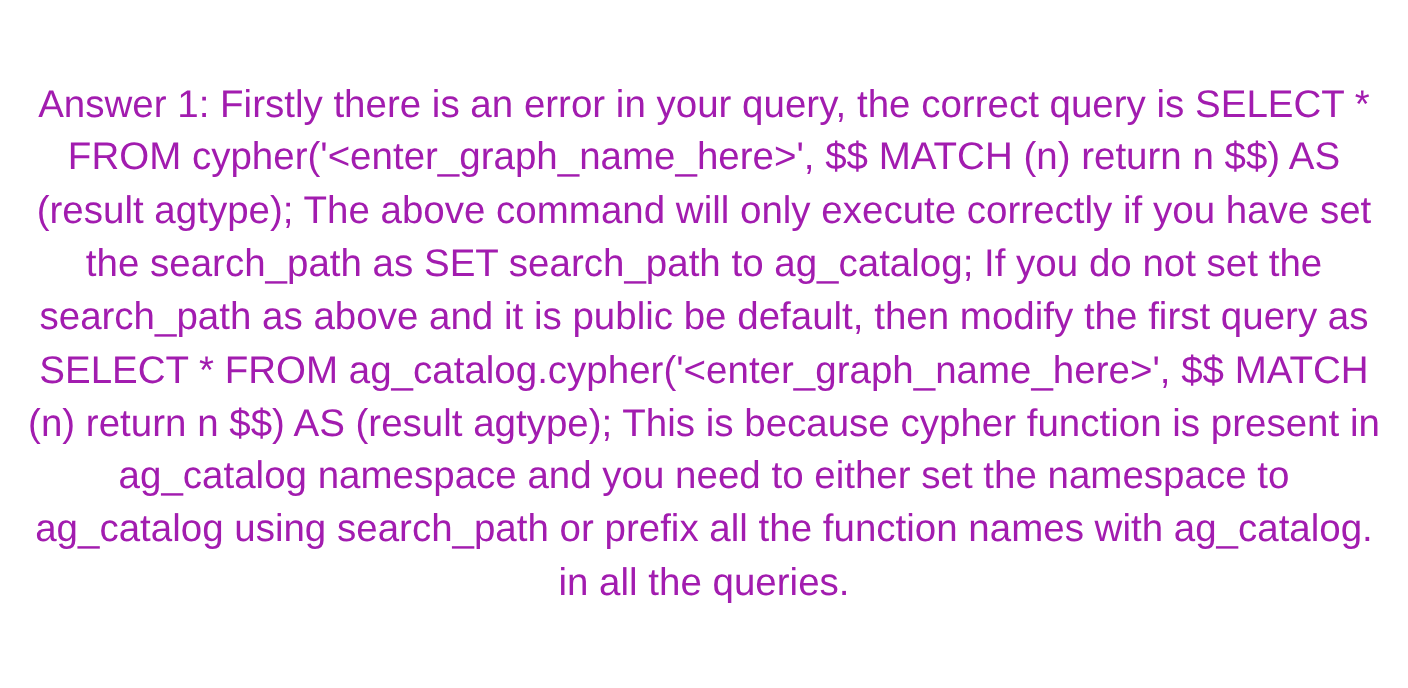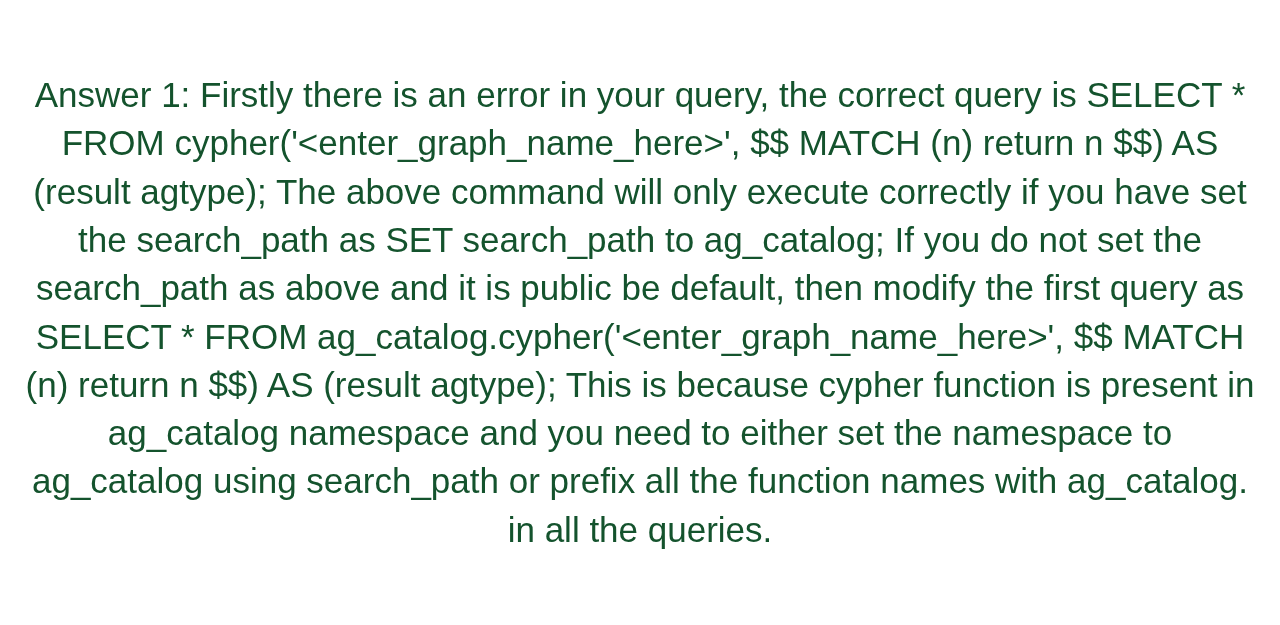--- a/index.html
+++ b/index.html
@@ -15,21 +15,21 @@
       display: flex;
       align-items: center;
       justify-content: center;
     }
     .content {
       width: 100%;
       padding: 0 20px;
       text-align: center;
       font-size: 35px;
       line-height: 1.38;
-      color: #14532d;
+      color: #a21caf;
       font-weight: 400;
     }
   </style>
 </head>
 <body>
 
 <div class="content">
   <span>Answer 1: Firstly there is an error in your query, the correct query is SELECT * FROM cypher('&lt;enter_graph_name_here&gt;', $$ MATCH (n) return n $$) AS (result agtype);  The above command will only execute correctly if you have set the search_path as SET search_path to ag_catalog;  If you do not set the search_path as above and it is public be default, then modify the first query as SELECT * FROM ag_catalog.cypher('&lt;enter_graph_name_here&gt;', $$ MATCH (n) return n $$) AS (result agtype);  This is because cypher function is present in ag_catalog namespace and you need to either set the namespace to ag_catalog using search_path or prefix all the function names with ag_catalog. in all the queries.</span>
 </div>
 

